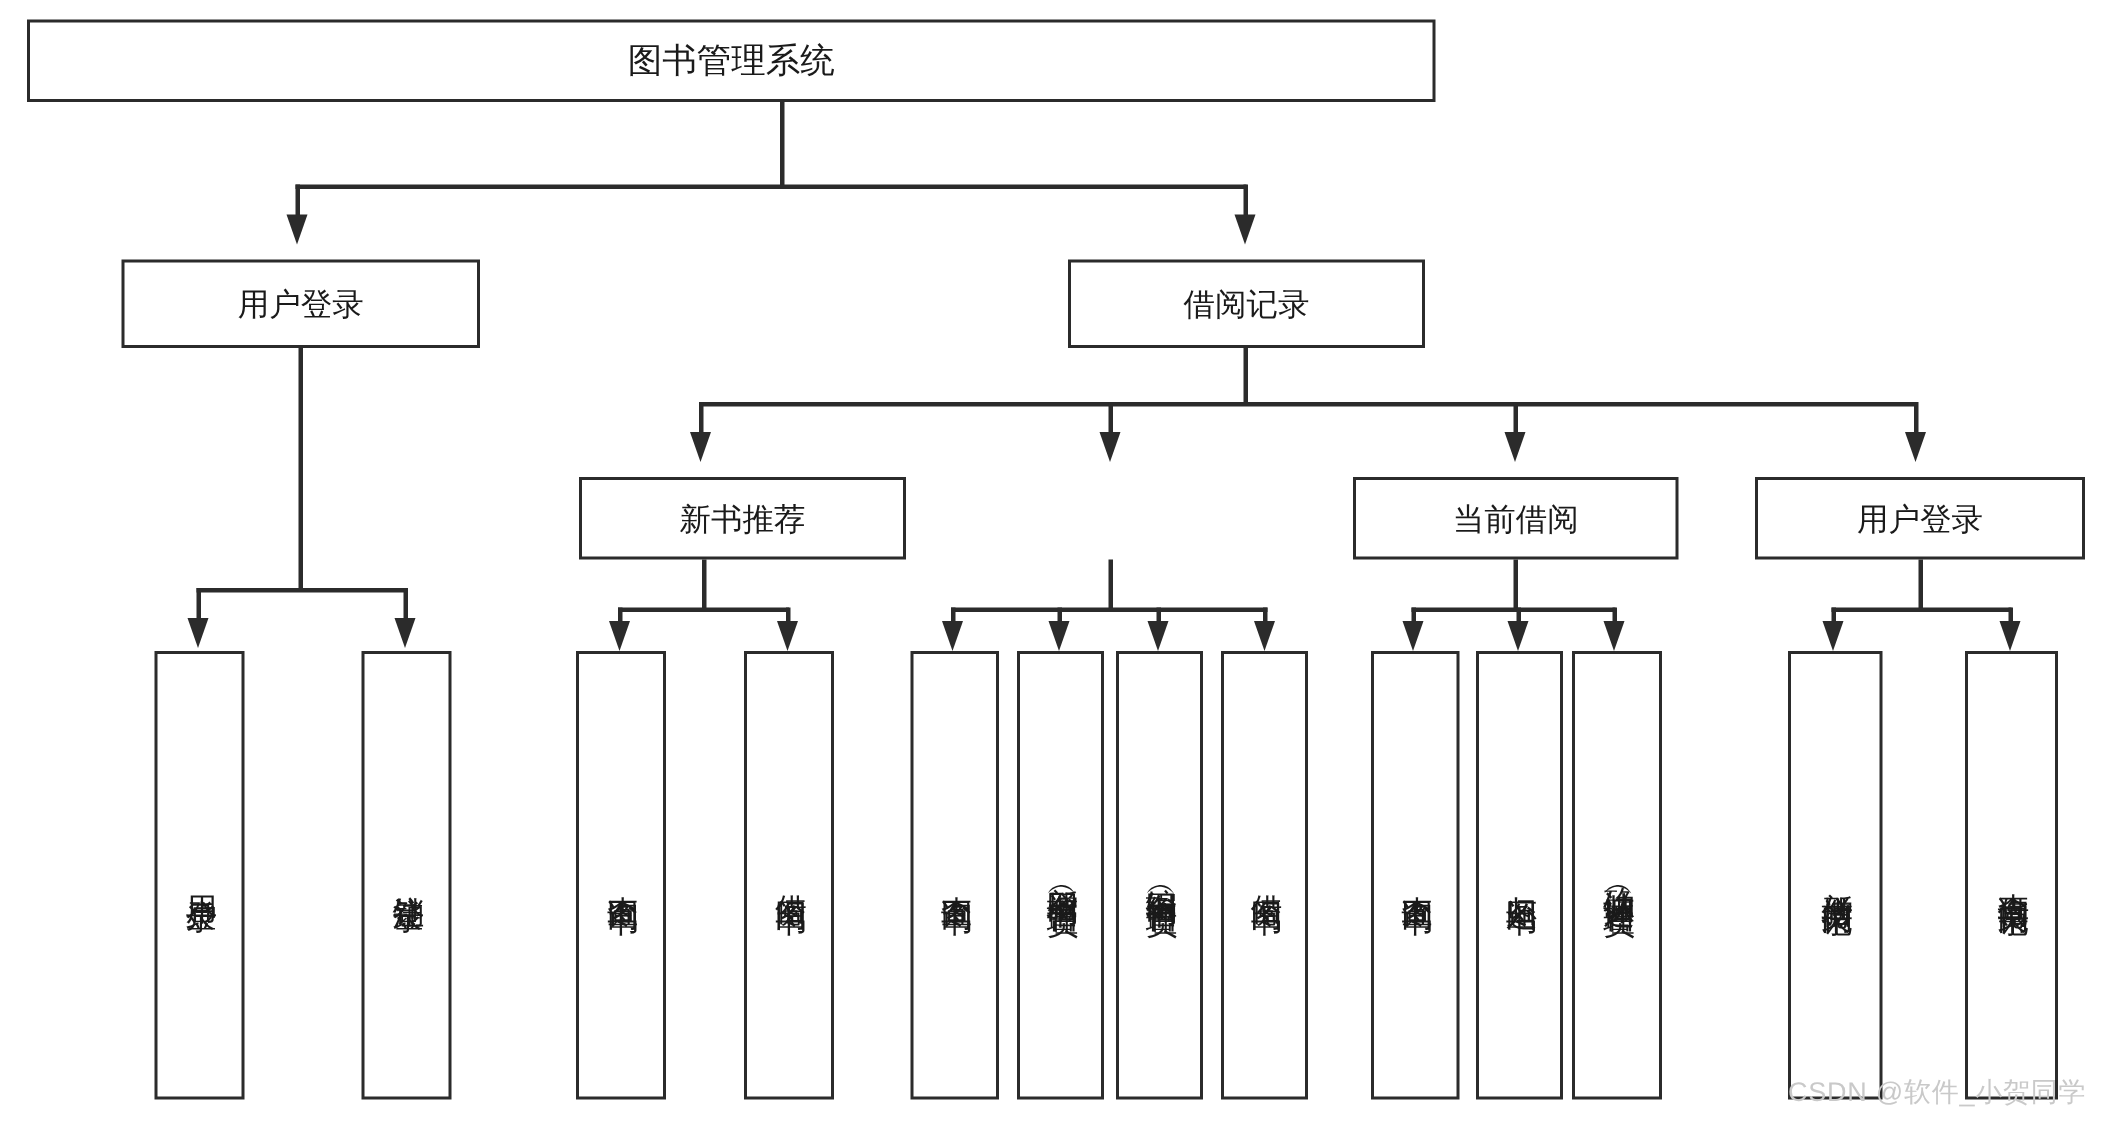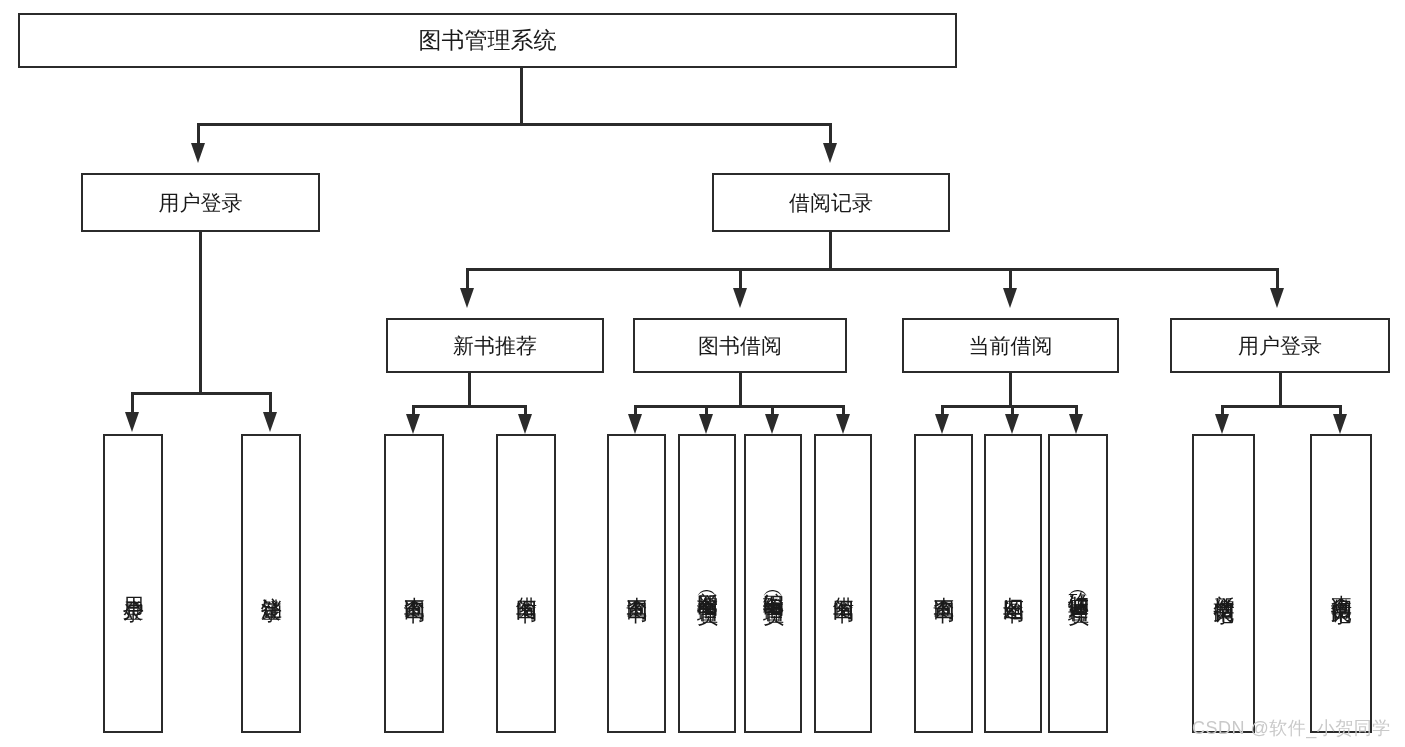--- a/index.html
+++ b/index.html
@@ -120,23 +120,20 @@
   <div class="vline" style="left:1009px; top:268px; height:22px;"></div>
   <div class="arrow" style="left:1003px; top:288px;"></div>
 
   <div class="vline" style="left:1276px; top:268px; height:22px;"></div>
   <div class="arrow" style="left:1270px; top:288px;"></div>
 
   <div class="node lvl3" style="left:344px; top:318px; width:218px; height:55px;margin-left:42px;">
     <span>新书推荐</span>
   </div>
 
-  <div class="node lvl3" style="left:633px; top:318px; width:214px; height:55px;">
-    <span>图书借阅</span>
-  </div>
 
   <div class="node lvl3" style="left:902px; top:318px; width:217px; height:55px;">
     <span>当前借阅</span>
   </div>
 
   <div class="node lvl3" style="left:1170px; top:318px; width:220px; height:55px;">
     <span>用户登录</span>
   </div>
 
   <div class="vline" style="left:468px; top:373px; height:34px;"></div>

